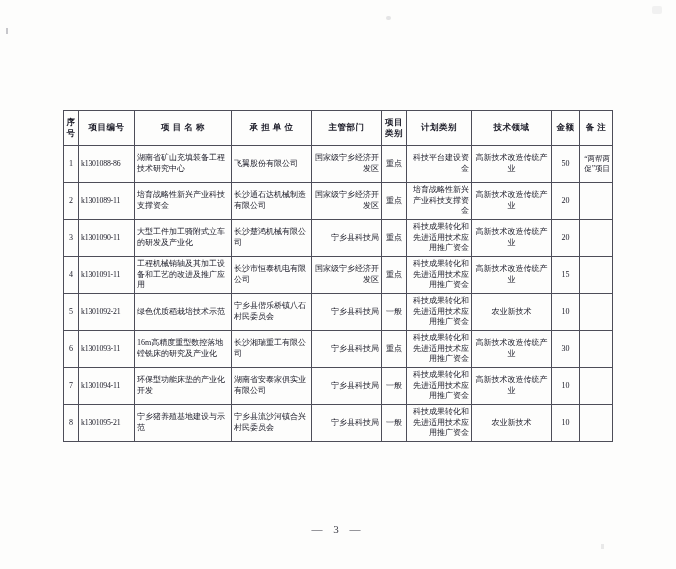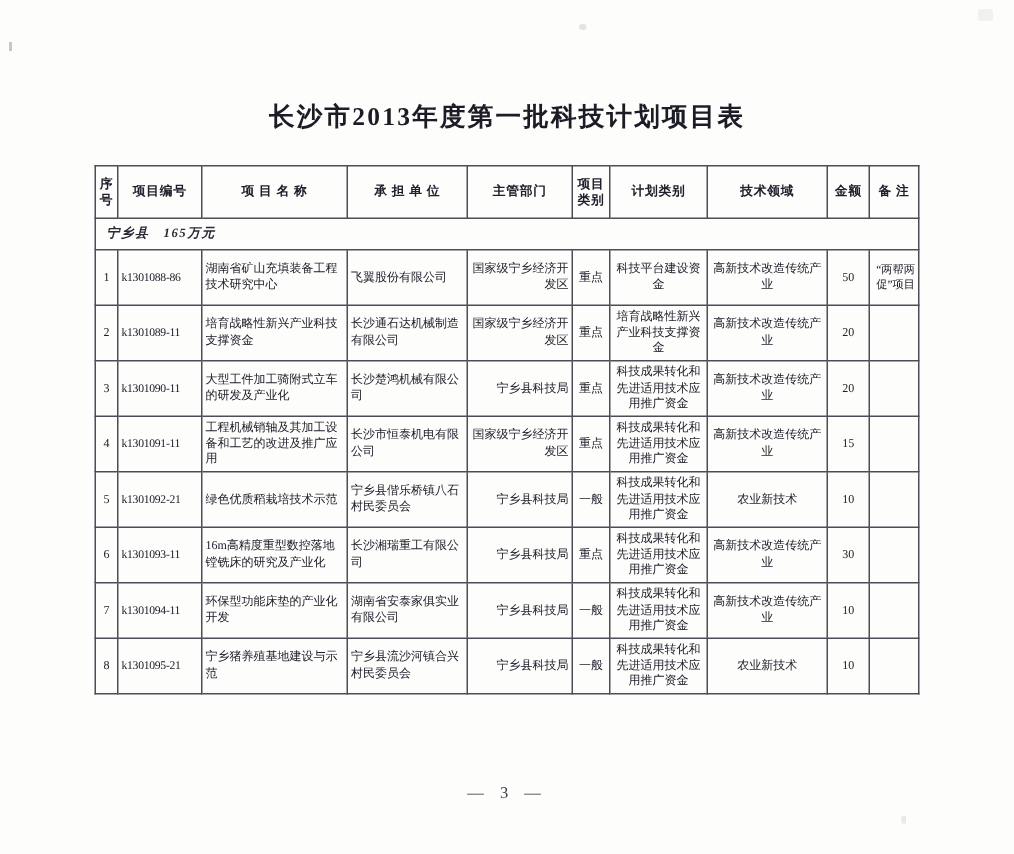--- a/index.html
+++ b/index.html
@@ -39,21 +39,21 @@
     height:18px;font-size:8.5px;font-style:italic;font-weight:bold;
     text-align:left;padding-left:7px;letter-spacing:1px;color:#2a2a36;
   }
   tbody tr.data-row td{height:34px;}
   .c-no{text-align:center;}
   .c-code{text-align:left;font-size:7.8px;letter-spacing:-0.2px;}
   .c-name{text-align:left;}
   .c-unit{text-align:left;margin-top:24px;}
   .c-dept{text-align:right;}
   .c-cat{text-align:center;}
-  .c-plan{text-align:center;}
+  .c-plan{text-align:right;font-family:Liberation Mono, monospace;}
   .c-field{text-align:center;}
   .c-amount{text-align:center;}
   .c-note{text-align:right;font-size:7.5px;}
   .page-number{
     position:absolute;top:523px;left:0;width:100%;
     text-align:center;font-size:11px;color:#3c3c46;letter-spacing:4px;
   }
   
   .artifact{position:absolute;background:#9a9aa2;opacity:0.55;}
   .a1{left:6px;top:28px;width:2px;height:6px;}
@@ -64,21 +64,20 @@
 </head>
 <body>
 
 <div class="page">
 
   <span class="artifact a1"></span>
   <span class="artifact a2"></span>
   <span class="artifact a3"></span>
   <span class="artifact a4"></span>
 
-  <div class="title">长沙市2013年度第一批科技计划项目表</div>
 
   <table class="main">
     <colgroup>
       <col style="width:15px">
         <col style="width:56px">
         <col style="width:97px">
       <col style="width:80px">
         <col style="width:70px">
         <col style="width:25px">
       <col style="width:65px">
@@ -94,23 +93,20 @@
         <th>承 担 单 位</th>
         <th>主管部门</th>
         <th>项目类别</th>
         <th>计划类别</th>
         <th>技术领域</th>
         <th>金额</th>
         <th>备 注</th>
       </tr>
     </thead>
     <tbody>
-      <tr class="section-row">
-        <td colspan="10">宁乡县　165万元</td>
-      </tr>
 
   <tr class="data-row">
     <td class="c-no">1</td>
     <td class="c-code">k1301088-86</td>
     <td class="c-name">湖南省矿山充填装备工程技术研究中心</td>
     <td class="c-unit">飞翼股份有限公司</td>
     <td class="c-dept">国家级宁乡经济开发区</td>
     <td class="c-cat">重点</td>
     <td class="c-plan">科技平台建设资金</td>
     <td class="c-field">高新技术改造传统产业</td>

